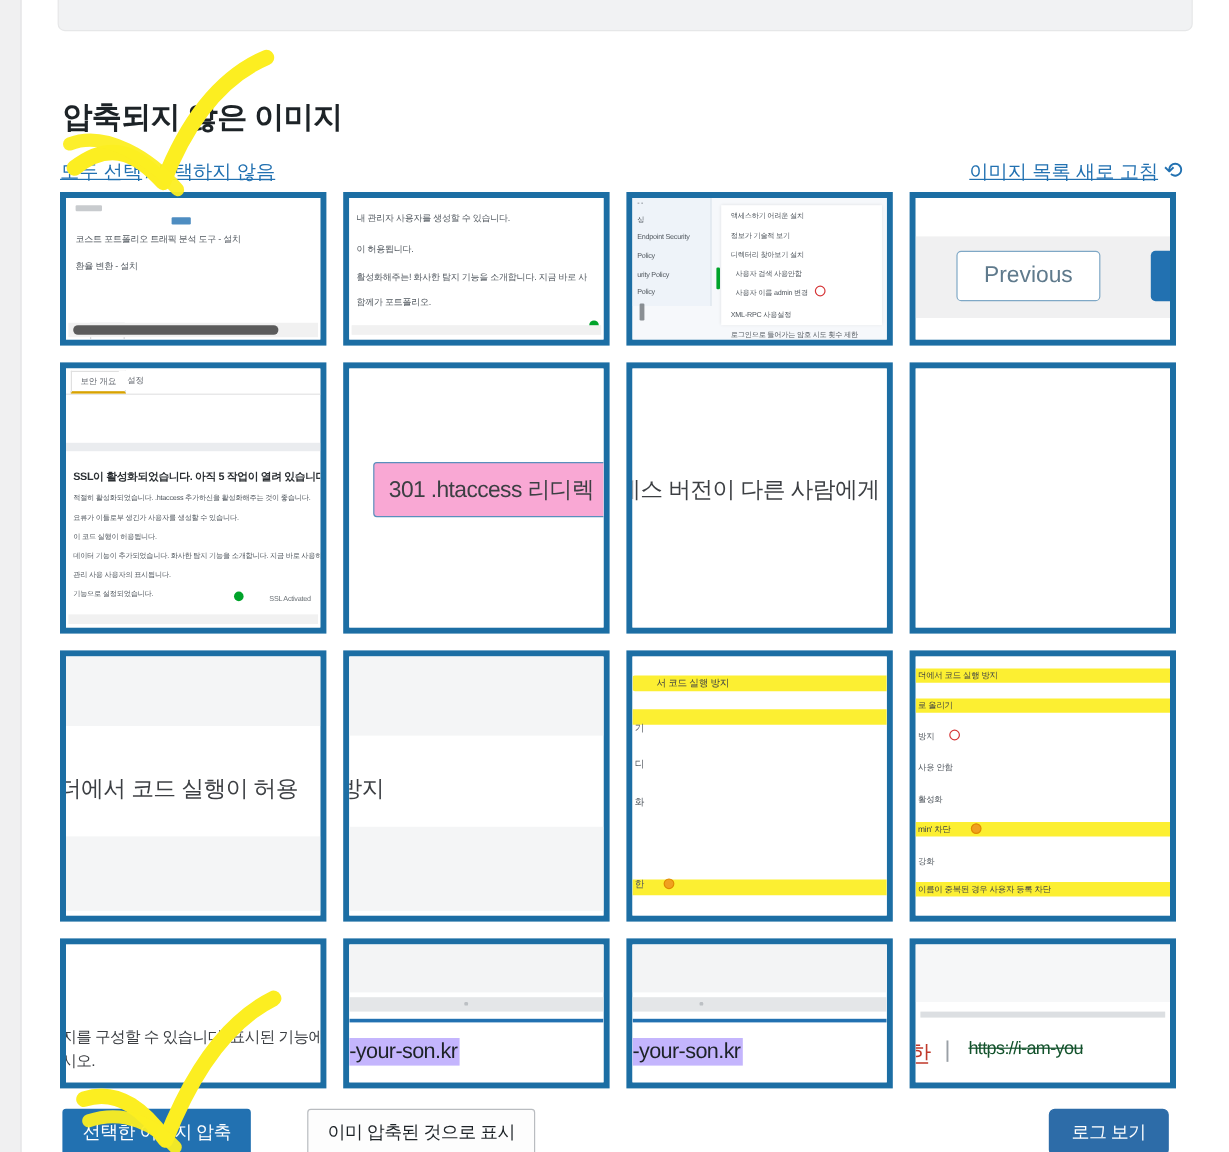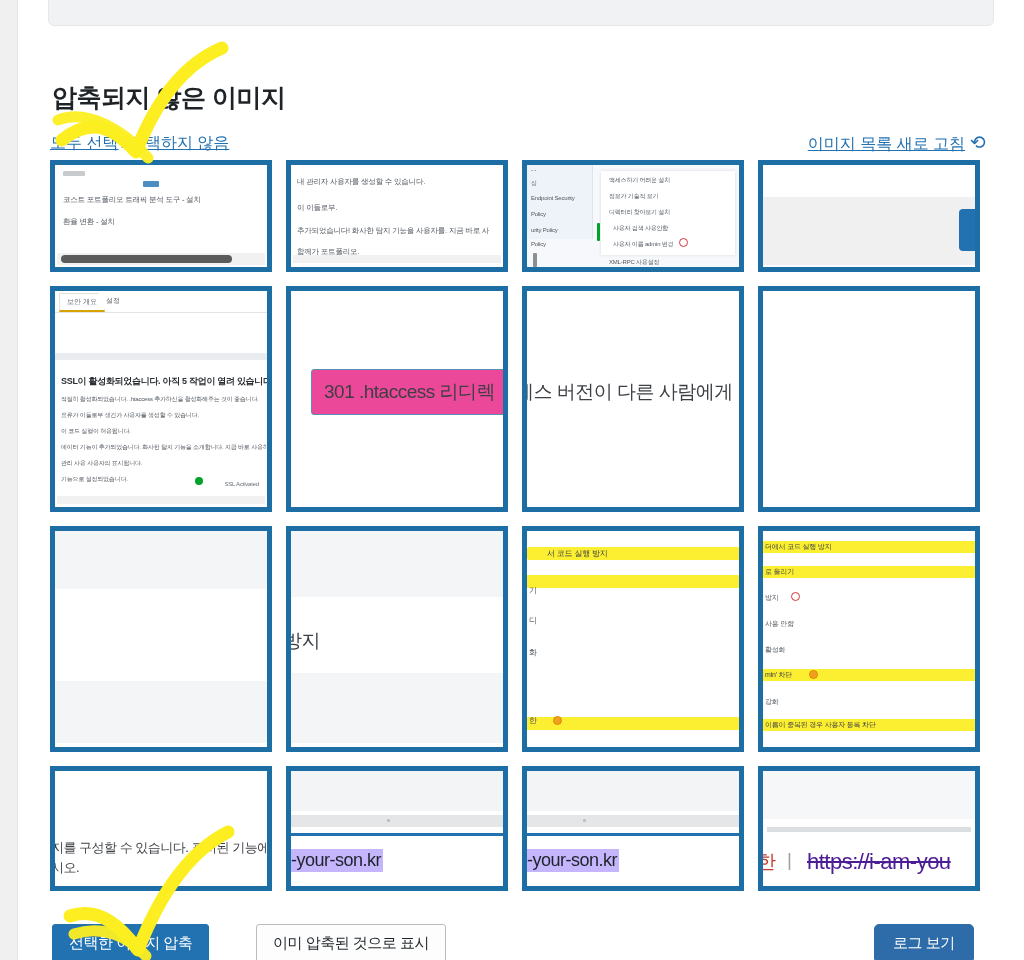--- a/index.html
+++ b/index.html
@@ -55,21 +55,21 @@
     display: grid;
     grid-template-columns: repeat(4, 222px);
     grid-column-gap: 14px;
     grid-row-gap: 14px;
   }
   .thumb {
     position: relative; overflow: hidden; background: #ffffff;
     border: 5px solid #1c6ea4;
     cursor: pointer;
   }
-  .r1 .thumb { height: 112px; }
+  .r1 .thumb { height: 128px; }
   .r2 .thumb { height: 226px; }
   .r3 .thumb { height: 226px; }
   .r4 .thumb { height: 125px; }
 
   .grid-row { display: contents; }
 
   .tin { position: absolute; inset: 0; background: #fff; overflow: hidden; }
 
   
   .ln {
@@ -110,36 +110,36 @@
   }
   .btn-prev {
     position: absolute; border: 1.5px solid #7fa8c6; border-radius: 4px;
     color: #5f7a8c; font-size: 19px; padding: 9px 22px; background: #fff;
   }
   .btn-blue-edge {
     position: absolute; background: #2271b1; border-radius: 4px;
   }
   .box-input {
     position: absolute; border: 1.5px solid #5a8fbd; border-radius: 3px;
-    background: #ec4899; font-size: 19px; color: #3c3f43; padding: 9px 12px;
+    background: #f9a8d4; font-size: 19px; color: #3c3f43; padding: 9px 12px;
     white-space: nowrap; letter-spacing: -0.5px;
   }
   .tabbar { position: absolute; left: 0; right: 0; top: 0; height: 22px; background: #fff;
     border-bottom: 1px solid #e3e3e4; }
   .tab {
     position: absolute; top: 2px; font-size: 7px; color: #646970;
     padding: 3px 7px; background: #fff;
   }
   .tab.active { border: 1px solid #e0e0e0; border-bottom: 2px solid #d8a200; background:#fff; }
   .sel-blue {
     position: absolute; background: #c4b5fd; color: #1d2327; font-size: 18px;
     padding: 1px 2px; white-space: nowrap; letter-spacing: -0.5px;
   }
   .strike-red {
-    position: absolute; color: #4c1d95; font-size: 22px; white-space: nowrap;
+    position: absolute; color: #14532d; font-size: 15px; white-space: nowrap;
     text-decoration: line-through; letter-spacing: -0.5px;
   }
   .plain-19 {
     position: absolute; color: #3c3f43; font-size: 19px; white-space: nowrap;
     letter-spacing: -0.5px;
   }
   .divider-blue { position: absolute; height: 3px; background: #2271b1; }
   .divider-grey { position: absolute; height: 6px; background: #dcdfe2; }
   .sidebar-mini {
     position: absolute; background: #eef3f9; border-right: 1px solid #dde4ec;
@@ -202,22 +202,22 @@
           <div class="smalltext" style="left:20px;top:104px;border:1px solid #d6d8da;padding:2px 6px;">확인</div>
           <div class="scroll-h">
               <i></i>
             </div>
         </div>
       </div>
 
       <div class="thumb">
         <div class="tin">
           <div class="smalltext" style="left:6px;top:12px;">내 관리자 사용자를 생성할 수 있습니다.</div>
-          <div class="smalltext" style="left:6px;top:38px;">이 이들로부.</div>
-          <div class="smalltext" style="left:6px;top:61px;">추가되었습니다! 화사한 탐지 기능을 사용자를. 지금 바로 사</div>
+          <div class="smalltext" style="left:6px;top:38px;">이 허용됩니다.</div>
+          <div class="smalltext" style="left:6px;top:61px;">활성화해주는! 화사한 탐지 기능을 소개합니다. 지금 바로 사</div>
           <div class="smalltext" style="left:6px;top:82px;">함께가 포트폴리오.</div>
           <div class="dot-green" style="right:4px;top:102px;"></div>
           <div class="divider-grey" style="left:2px;right:2px;bottom:4px;height:8px;background:#f1f1f1;"></div>
         </div>
       </div>
 
       <div class="thumb">
         <div class="tin" style="background:#f6f8fb;">
           <div class="sidebar-mini" style="left:0;top:0;width:66px;bottom:28px;"></div>
           <div class="smalltext" style="left:4px;top:2px;font-size:6px;">- -</div>
@@ -236,20 +236,21 @@
           <div class="smalltext" style="left:86px;top:75px;font-size:6px;">사용자 이름 admin 변경</div>
           <div class="dot-red" style="left:152px;top:73px;"></div>
           <div class="smalltext" style="left:82px;top:93px;font-size:6px;">XML-RPC 사용설정</div>
           <div class="smalltext" style="left:82px;top:110px;font-size:6px;">로그인으로 들어가는 암호 시도 횟수 제한</div>
         </div>
       </div>
 
       <div class="thumb">
         <div class="tin">
           <div class="band" style="left:0;right:0;top:32px;height:68px;background:#f0f0f1;"></div>
+          <div class="btn-prev" style="left:34px;top:44px;">Previous</div>
           <div class="btn-blue-edge" style="right:-6px;top:44px;width:22px;height:42px;"></div>
         </div>
       </div>
     </div>
 
     <div class="grid-row r2">
 
       <div class="thumb">
         <div class="tin">
           <div class="tabbar"></div>
@@ -285,20 +286,21 @@
         <div class="tin"></div>
       </div>
     </div>
 
     <div class="grid-row r3">
 
       <div class="thumb">
         <div class="tin">
           <div class="band grey" style="left:0;right:0;top:0;height:58px;background:#f4f5f6;"></div>
           <div class="band grey" style="left:0;right:0;top:150px;height:62px;background:#f4f5f6;"></div>
+          <div class="plain-19" style="left:-6px;top:97px;">더에서 코드 실행이 허용</div>
         </div>
       </div>
 
       <div class="thumb">
         <div class="tin">
           <div class="band grey" style="left:0;right:0;top:0;height:66px;background:#f4f5f6;"></div>
           <div class="band grey" style="left:0;right:0;top:142px;height:70px;background:#f4f5f6;"></div>
           <div class="plain-19" style="left:-8px;top:97px;">방지</div>
         </div>
       </div>

